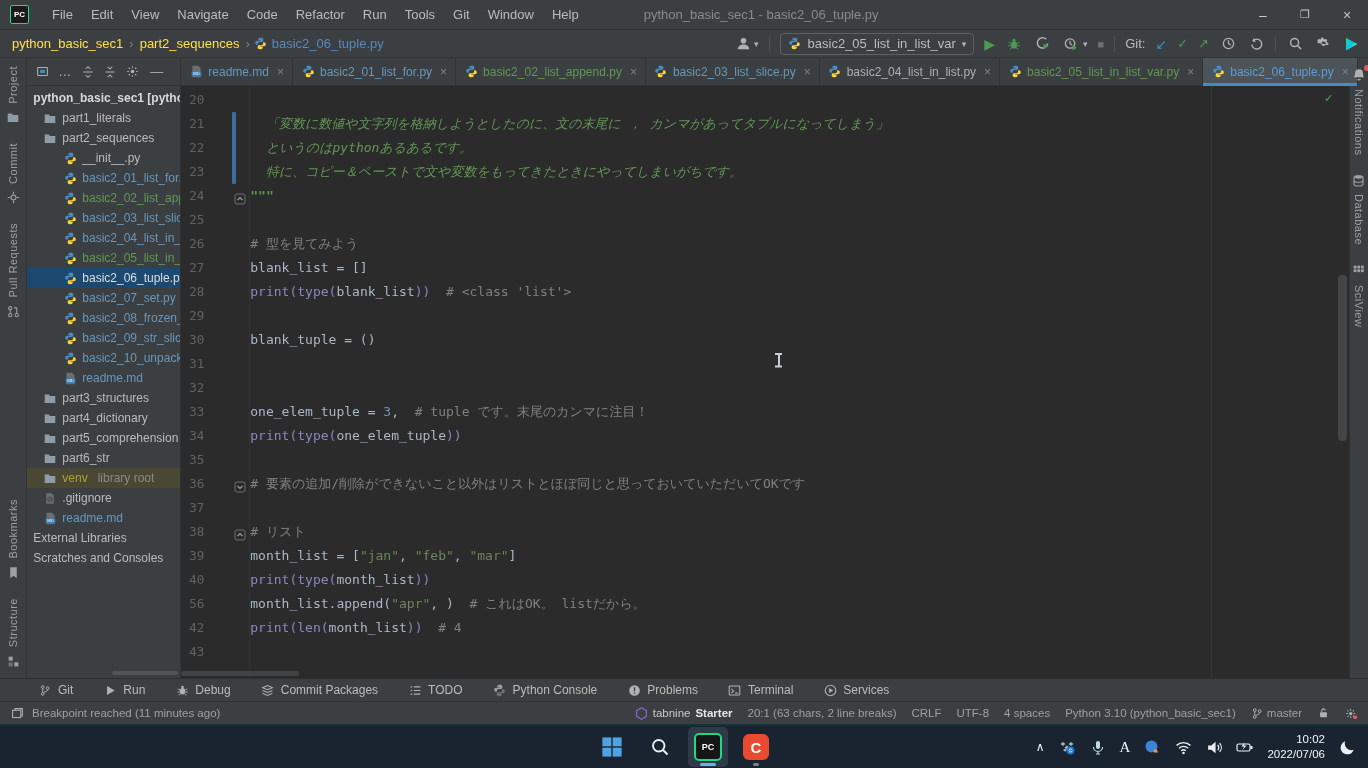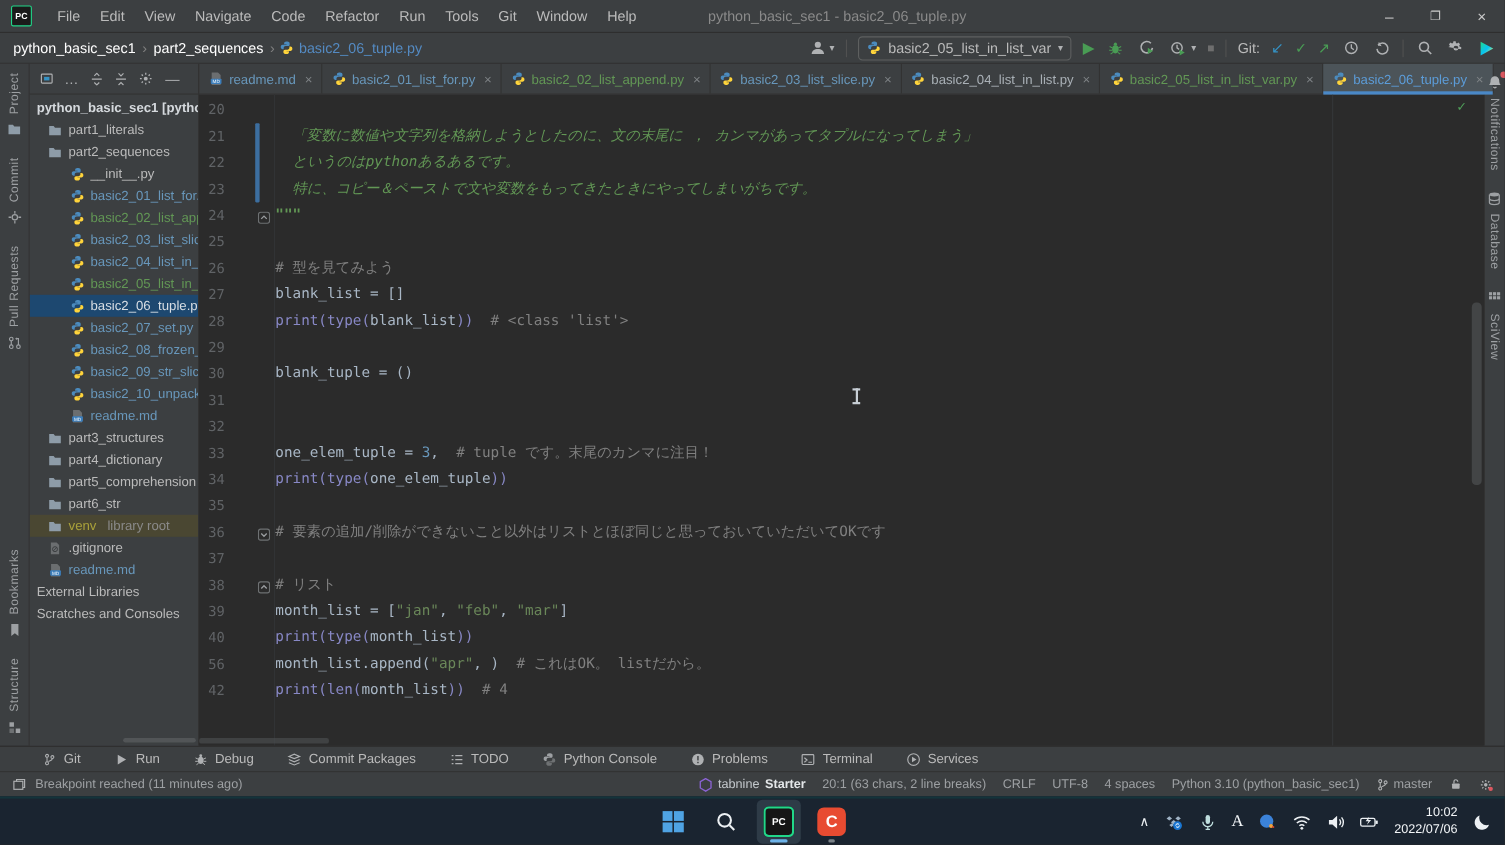--- a/index.html
+++ b/index.html
@@ -10,21 +10,21 @@
   .titlebar{height:30px;background:#3C3F41;display:flex;align-items:center;flex:0 0 30px;border-bottom:1px solid #2e2e2e;box-sizing:border-box;}
   .pc-logo{width:17px;height:17px;margin:0 14px 0 10px;background:#1b1b1b;border:1.5px solid #21D789;border-radius:2px;
     color:#fff;font-size:8px;font-weight:bold;display:flex;align-items:center;justify-content:center;}
   .menu-item{padding:0 9px;height:30px;display:flex;align-items:center;color:#BBBBBB;cursor:default;}
   .win-title{color:#8A8A8A;margin-left:56px;white-space:nowrap;}
   .win-controls{margin-left:auto;display:flex;height:30px;}
   .win-btn{width:42px;display:flex;align-items:center;justify-content:center;color:#C8C8C8;font-size:14px;}
 
   
   .navbar{height:28px;background:#3C3F41;border-bottom:1px solid #323232;display:flex;align-items:center;flex:0 0 28px;box-sizing:border-box;padding:0 8px 0 10px;}
-  .crumb{color:#ffffff;padding:0 2px;}
+  .crumb{color:#fde047;padding:0 2px;}
   .crumb-sep{color:#7F7F7F;padding:0 4px;}
   .crumb-file{color:#548AC2;display:flex;align-items:center;gap:4px;}
   .nav-right{margin-left:auto;display:flex;align-items:center;gap:10px;}
   .ico{display:inline-flex;align-items:center;justify-content:center;width:18px;height:18px;}
   .combo{display:flex;align-items:center;gap:6px;border:1px solid #5E6060;border-radius:4px;height:20px;padding:0 7px;color:#BBBBBB;}
   .tb-sep{width:1px;height:16px;background:#515151;}
   .glyph-green{color:#499C54;font-size:13px;}
   .glyph-blue{color:#3592C4;font-size:14px;}
   .stop-sq{color:#6E6E6E;font-size:11px;}
 
@@ -620,20 +620,21 @@
                 </svg></span><span><span class="cd-c"># 要素の追加/削除ができないこと以外はリストとほぼ同じと思っておいていただいてOKです</span></span></div>
             <div class="cl"><span class="ln">37</span><span></span></div>
             <div class="cl"><span class="ln">38</span><span class="fold"><svg width="12" height="12" viewBox="0 0 12 12">
                   <rect x="1" y="1" width="10" height="10" rx="2" stroke="#6E7173" fill="none"></rect>
                   <path d="M3.5 7l2.5-2.5L8.5 7" stroke="#9A9DA0" stroke-width="1.2" fill="none"></path>
                 </svg></span><span><span class="cd-c"># リスト</span></span></div>
             <div class="cl"><span class="ln">39</span><span><span class="cd-p">month_list = [</span><span class="cd-s">"jan"</span><span class="cd-p">, </span><span class="cd-s">"feb"</span><span class="cd-p">, </span><span class="cd-s">"mar"</span><span class="cd-p">]</span></span></div>
             <div class="cl"><span class="ln">40</span><span><span class="cd-b">print(</span><span class="cd-b">type(</span><span class="cd-p">month_list</span><span class="cd-b">))</span></span></div>
             <div class="cl"><span class="ln">56</span><span><span class="cd-p">month_list.append(</span><span class="cd-s">"apr"</span><span class="cd-p">, )</span><span class="cd-c">  # これはOK。 listだから。</span></span></div>
             <div class="cl"><span class="ln">42</span><span><span class="cd-b">print(</span><span class="cd-b">len(</span><span class="cd-p">month_list</span><span class="cd-b">))</span><span class="cd-c">  # 4</span></span></div>
+            <div class="cl"><span class="ln">43</span><span></span></div>
           </div>
         <div class="vcsbar"></div>
         <div class="margin-guide"></div>
         <div class="vthumb"></div>
         <div class="ehthumb"></div>
         <div class="inspect">✓</div>
         <div class="ibeam"></div>
       </div>
     </div>
 

